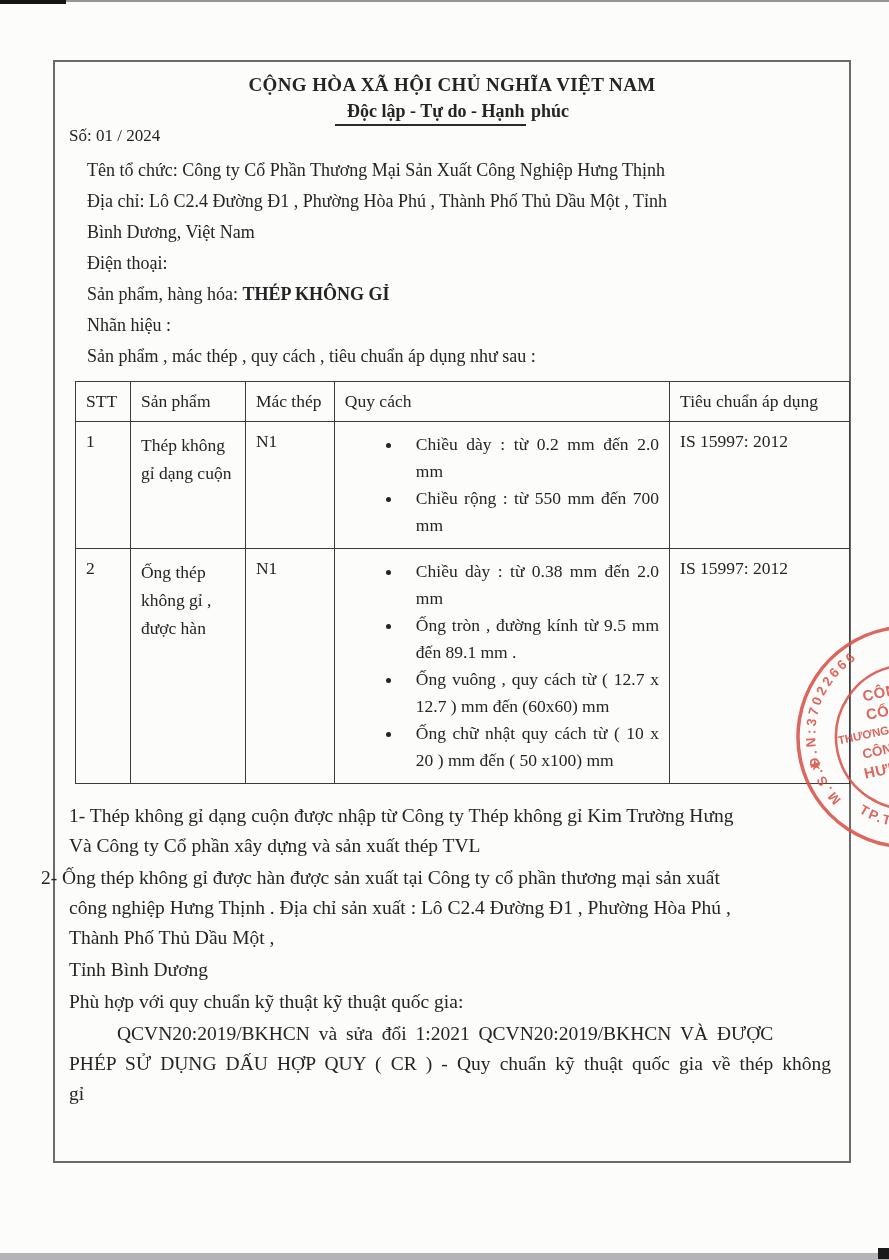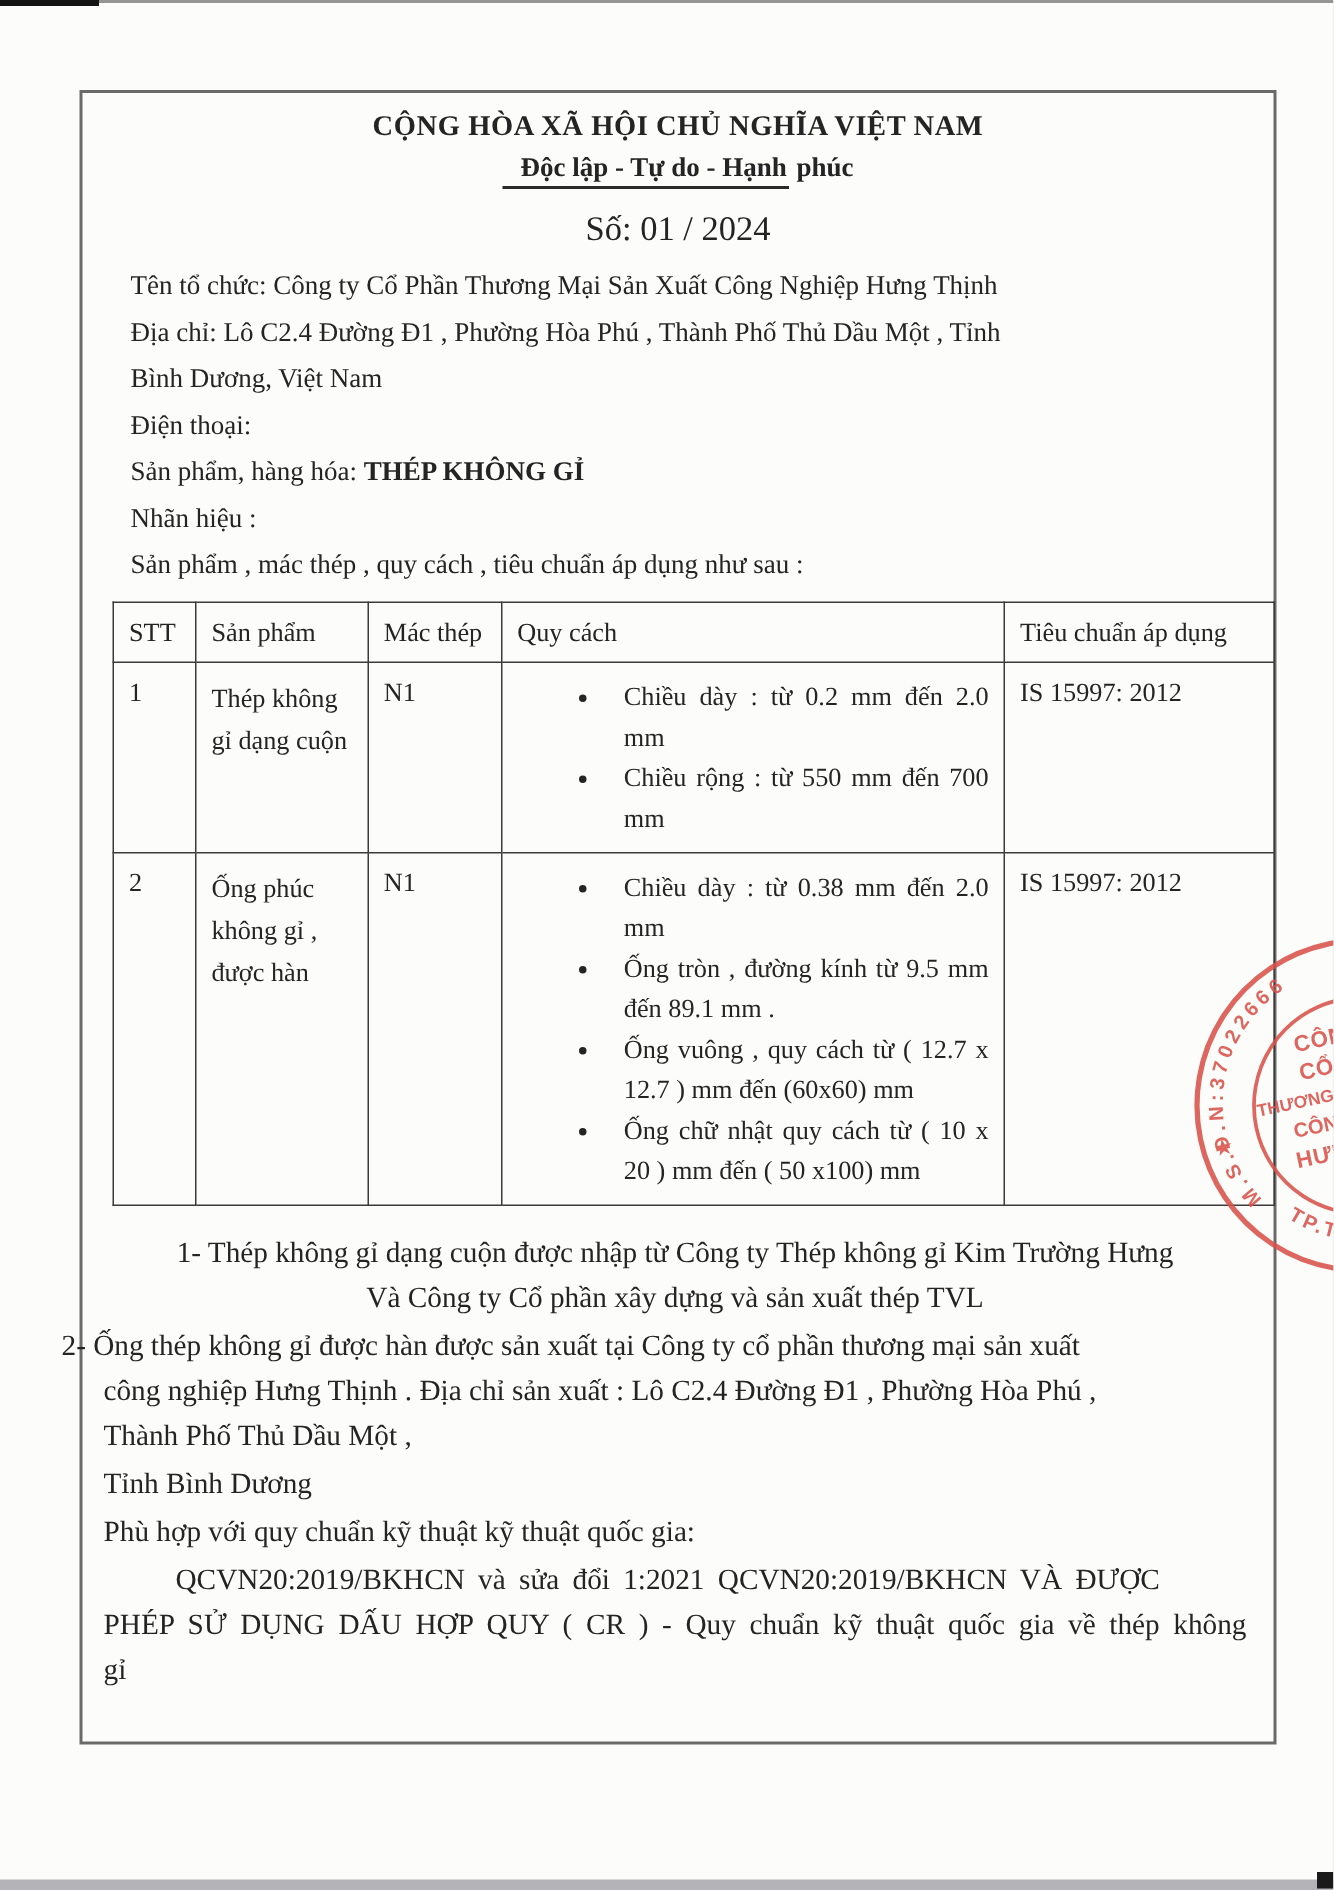--- a/index.html
+++ b/index.html
@@ -26,21 +26,21 @@
     border:2px solid #6a6a6a;
     padding:8px 14px 0 14px;
   }
 
   .gov-header { text-align:center; margin-top:4px; }
   .gov-title { font-size:19px; font-weight:bold; letter-spacing:.4px; }
   .motto { margin-top:5px; font-size:18px; font-weight:bold; }
   .motto .u { display:inline-block; border-bottom:2px solid #2a2a2a; padding:0 2px 2px 12px; }
 
   .doc-title { text-align:center; margin-top:27px; font-size:25px; font-weight:bold; letter-spacing:1px; }
-  .doc-number { text-align:center; margin-top:14px; font-size:23px; }
+  .doc-number { margin-top:0; font-size:17px; }
 
   .info { margin-top:9px; padding-left:18px; padding-right:6px; font-size:18px; line-height:31px; }
   .info p { margin:0; }
   .preline { white-space:pre-line; }
   .ind { margin-left:9px; }
   .bold { font-weight:bold; }
 
   
   table.spec {
     margin:9px 0 0 6px;
@@ -62,21 +62,21 @@
   td.cell-mark { width:89px; padding-top:12px;margin-top:43px; }
   td.cell-spec { width:336px; padding-top:12px; padding-bottom:12px; }
   td.cell-std { width:180px; padding-top:12px; }
   td.cell-spec ul { margin:0; padding-left:58px; }
   td.cell-spec li { padding-left:13px; text-align:justify; line-height:27px; }
   td.cell-spec li + li { }
 
   
   .notes { margin-top:17px; font-size:19.5px; line-height:30px; padding-right:4px; }
   .notes p { margin:2px 0; white-space:pre-line; }
-  .note1 { margin-left:26px;text-align:center; }
+  .note1 { margin-left:26px; }
   .note2 { margin-left:54px; text-indent:-28px; }
   .note3 { margin-left:16px; }
   .note4 { margin-left:26px; }
   .note5 { margin-left:4px; text-indent:48px; word-spacing:4px; text-align:justify; }
 
   
   .stamp {
     position:absolute;
     left:758px; top:587px;
     width:300px; height:300px;
@@ -131,21 +131,21 @@
           <td class="cell-spec">
             <ul>
               <li>Chiều dày : từ 0.2 mm đến 2.0 mm</li>
               <li>Chiều rộng : từ 550 mm đến 700 mm</li>
             </ul>
           </td>
           <td class="cell-std">IS 15997: 2012</td>
         </tr>
         <tr>
           <td class="c cell-stt">2</td>
-          <td class="cell-name">Ống phúc không gỉ , được hàn</td>
+          <td class="cell-name">Ống thép không gỉ , được hàn</td>
           <td class="c cell-mark">N1</td>
           <td class="cell-spec">
             <ul>
               <li>Chiều dày : từ 0.38 mm đến 2.0 mm</li>
               <li>Ống tròn , đường kính từ 9.5 mm đến 89.1 mm .</li>
               <li>Ống vuông , quy cách từ ( 12.7 x 12.7 ) mm đến (60x60) mm</li>
               <li>Ống chữ nhật quy cách từ ( 10 x 20 ) mm đến ( 50 x100) mm</li>
             </ul>
           </td>
           <td class="cell-std">IS 15997: 2012</td>

